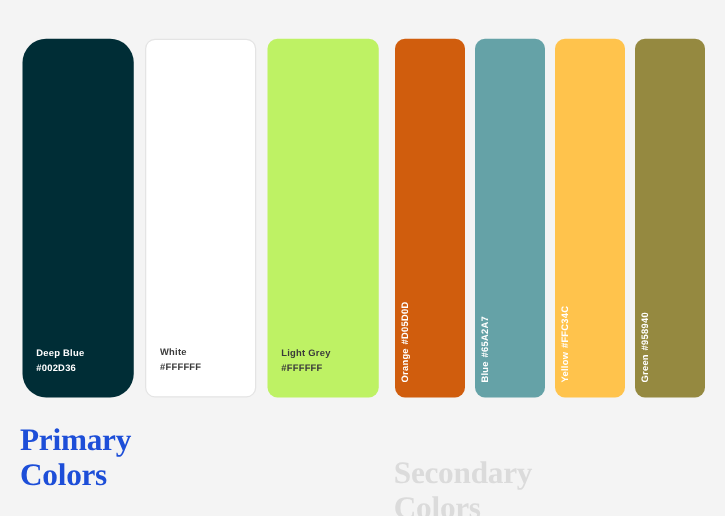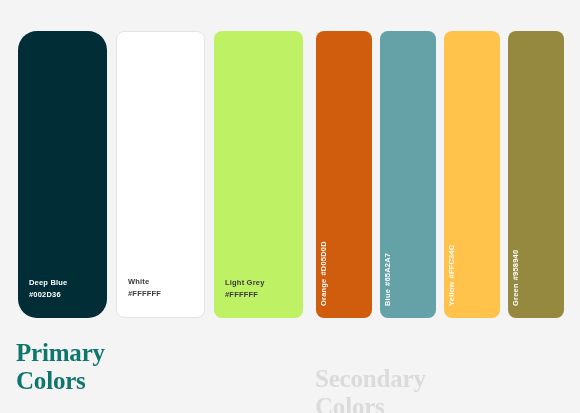--- a/index.html
+++ b/index.html
@@ -153,21 +153,21 @@
 
     <div class="swatch-card secondary-card" style="background: rgb(149, 137, 64);">
       <div class="label-v">
         <span class="swatch-name text-light">Green</span>
         <span class="swatch-hex text-light">#958940</span>
       </div>
     </div>
 
   </div>
 
-  <div class="section-heading" id="heading-primary" style="color: #0f766e;">
+  <div class="section-heading" id="heading-primary" style="color: #1d4ed8;">
     <span class="hl">Primary</span>
     <span class="hl">Colors</span>
   </div>
 
   <div class="section-heading" id="heading-secondary" style="color: rgb(219, 219, 219);">
     <span class="hl">Secondary</span>
     <span class="hl">Colors</span>
   </div>
 
 </div>

